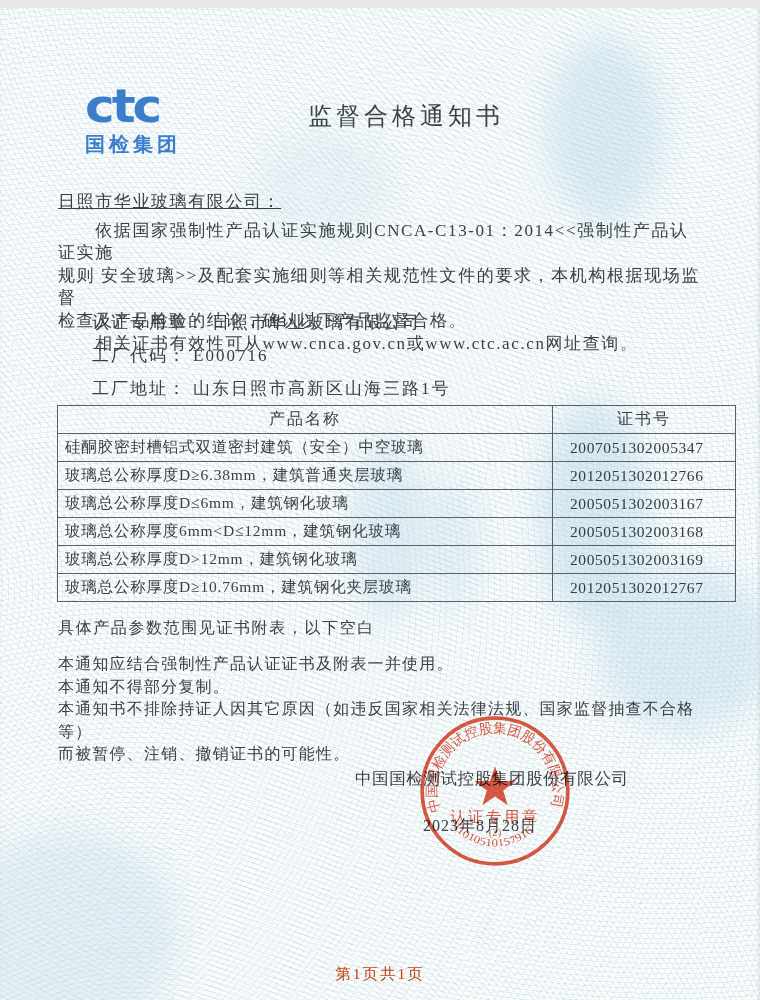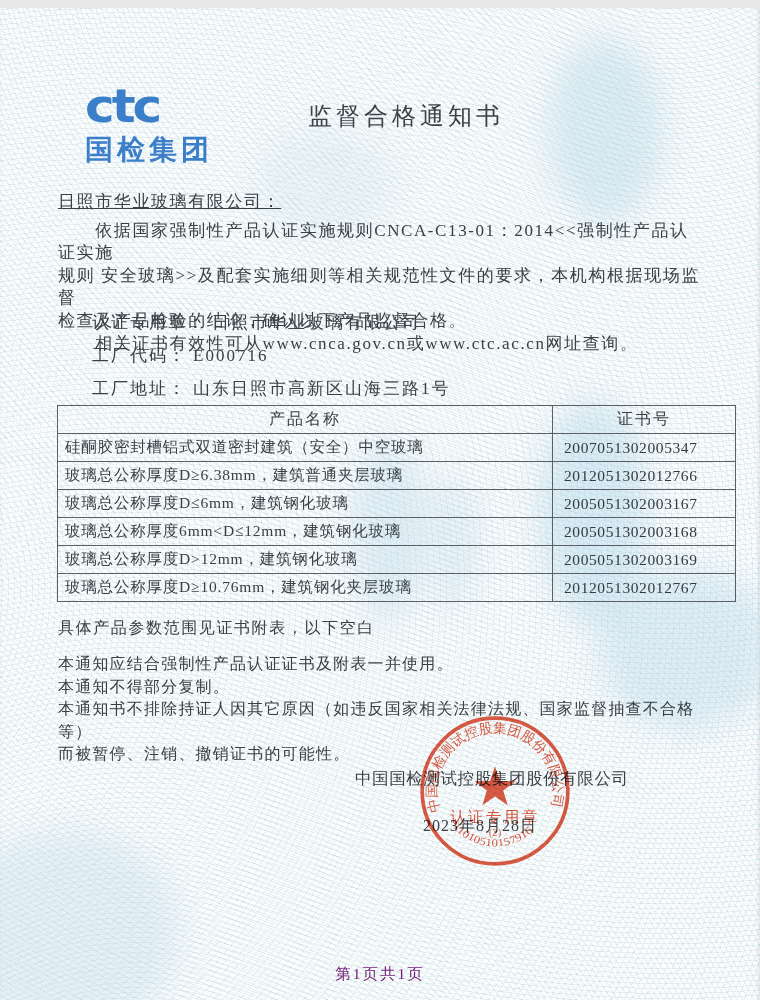--- a/index.html
+++ b/index.html
@@ -28,21 +28,21 @@
   .b7{left:255px;top:120px;width:140px;height:110px;background:rgba(195,222,236,.25);}
 
   
   .logo{position:absolute;left:85px;top:78px;color:#3b7ec9;}
   .logo-brand{
     font-family:"DejaVu Sans","Liberation Sans",sans-serif;
     font-size:50px;font-weight:800;line-height:44px;letter-spacing:-3px;
     transform:scaleY(.92);transform-origin:left top;
   }
   .logo-sub{font-family:"DejaVu Sans","Liberation Sans",sans-serif;
-    font-size:28px;font-weight:700;letter-spacing:4px;margin-top:1px;}
+    font-size:20px;font-weight:700;letter-spacing:4px;margin-top:1px;}
   .doc-title{
     position:absolute;left:308px;top:92px;margin:0;
     font-size:24px;font-weight:400;letter-spacing:4px;color:#3c4248;white-space:nowrap;
   }
 
   
   .intro{position:absolute;left:58px;top:183px;width:648px;font-size:17px;line-height:22.6px;}
   .intro p{margin:0;letter-spacing:1.6px;}
   .salutation{letter-spacing:2.6px;margin-bottom:6px !important;text-decoration:underline;}
   .prewrap{white-space:pre-wrap;}
@@ -53,40 +53,40 @@
   .field-row .value{margin-left:6px;}
 
   
   table.products{
     position:absolute;left:57px;top:397px;width:679px;
     border-collapse:collapse;font-size:15.5px;border-radius:9px;
   }
   .products th,.products td{border:1px solid #5a6065;height:27px;padding:0;}
   .products th{font-weight:400;text-align:center;letter-spacing:2px;font-size:16px;}
   .products td.name{padding-left:7px;letter-spacing:.8px;}
-  .products td.cert{padding-left:11px;letter-spacing:.6px;color:#343a3f;}
+  .products td.cert{padding-left:17px;letter-spacing:.6px;color:#343a3f;}
   .col-name{width:73%;}.col-cert{width:27%;}
 
   
   .note-blank{position:absolute;left:58px;top:610px;margin:0;font-size:16px;letter-spacing:1.6px;}
   .notes{position:absolute;left:58px;top:645px;width:650px;font-size:16px;line-height:22.6px;}
   .notes p{margin:0;letter-spacing:1.2px;}
 
   
   .sig-company{position:absolute;left:355px;top:760px;font-size:16.5px;letter-spacing:.6px;white-space:nowrap;}
   .sig-date{position:absolute;left:423px;top:808px;font-size:16px;letter-spacing:1px;white-space:nowrap;}
 
   
   .stamp{position:absolute;left:415px;top:703px;width:160px;height:160px;
     mix-blend-mode:multiply;opacity:.9;}
   .stamp text{fill:#dd4a30;}
 
   
   .footer{position:absolute;left:0;right:0;top:956px;text-align:center;
-    font-size:15.5px;letter-spacing:2px;color:#701a75;}
+    font-size:15.5px;letter-spacing:2px;color:#c2410c;}
 </style>
 </head>
 <body>
 
 <div class="page">
   <div class="blob b1"></div>
   <div class="blob b2"></div>
   <div class="blob b3"></div>
   <div class="blob b4"></div>
   <div class="blob b5"></div>

